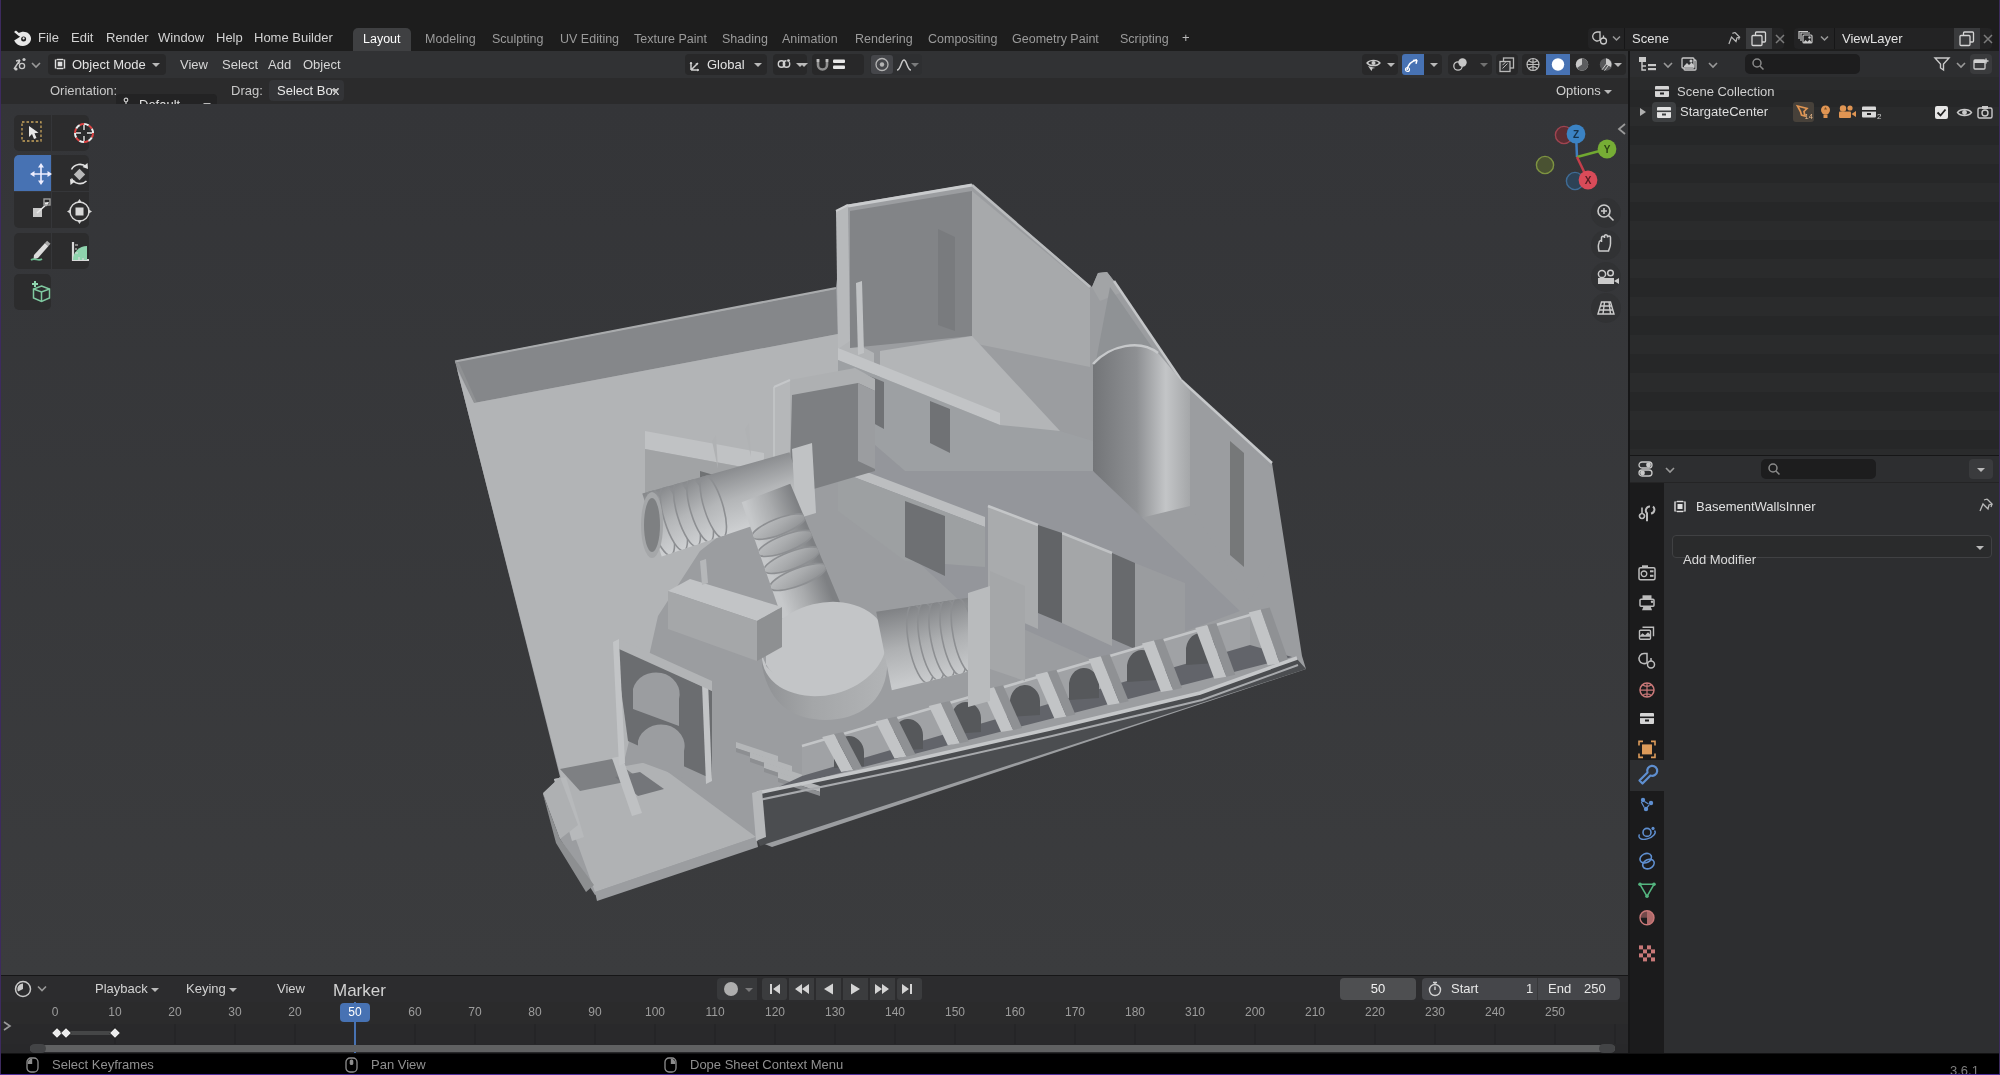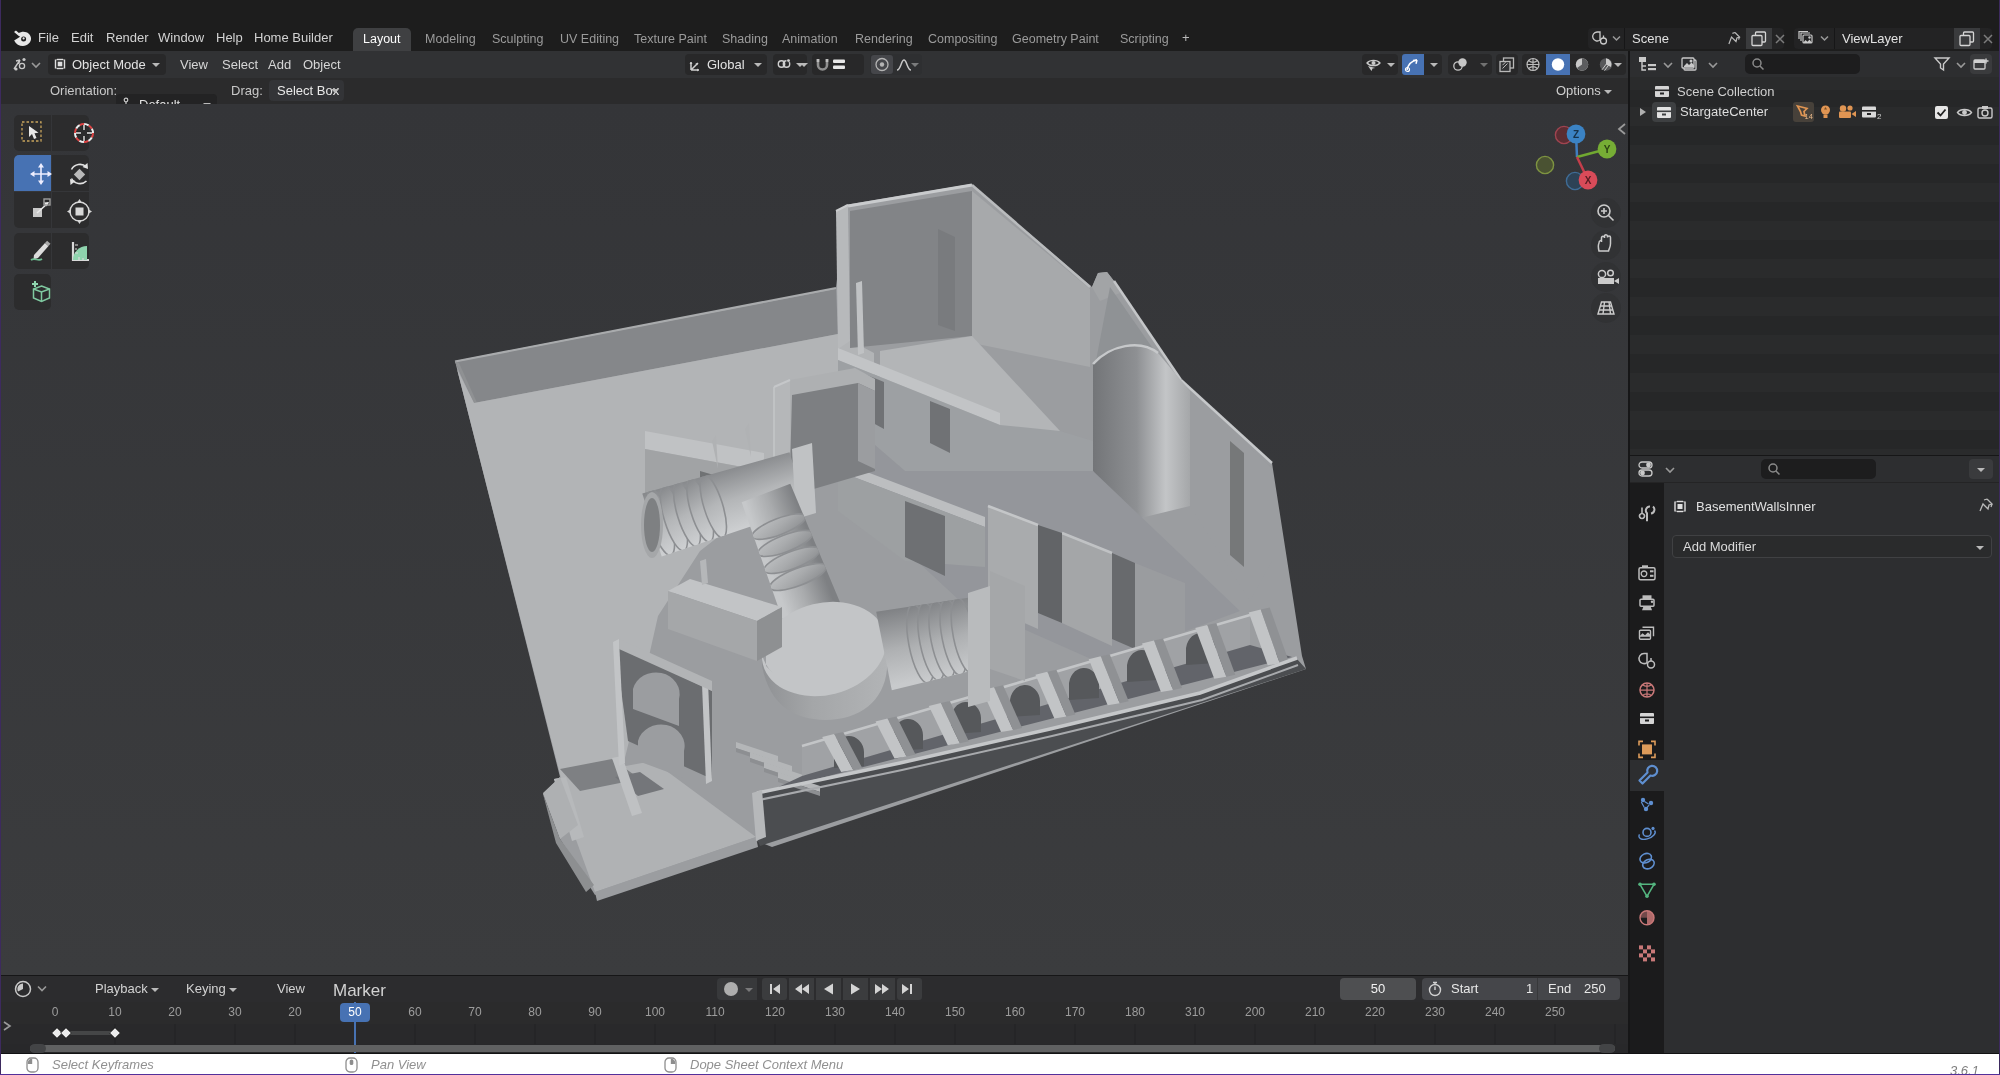--- a/index.html
+++ b/index.html
@@ -45,22 +45,22 @@
 #propshead { position:absolute; left:0; top:0; width:370px; height:27px; background:#2d2e30; border-bottom:1px solid #242425;}
 #ptabs { position:absolute; left:0; top:27px; width:34px; height:570px; background:#1b1b1c; }
 
 
 #timeline { left:0; top:976px; width:1628px; height:77px; background:#28282a; }
 #tlhead { position:absolute; left:0; top:0; width:1628px; height:26px; background:#2c2c2e; }
 #ruler { position:absolute; left:0; top:26px; width:1628px; height:22px; background:#2b2b2c; }
 .fnum { position:absolute; top:3px; font-size:12px; color:#9c9c9c; transform:translateX(-50%); }
 
 
-#status { left:0; top:1053px; width:2000px; height:22px; background:#ffffff; border-top:1px solid #121213;
-  color:#909090; font-size:13px;font-style:italic; }
+#status { left:0; top:1053px; width:2000px; height:22px; background:#000000; border-top:1px solid #121213;
+  color:#909090; font-size:13px; }
 
 
 #edgeL { left:0; top:0; width:1px; height:1075px; background:#3d2a5e; z-index:50;}
 #edgeR { left:1999px; top:0; width:1px; height:1075px; background:#3d2a5e; z-index:50;}
 #edgeB { left:0; top:1074px; width:2000px; height:1px; background:#53309a; z-index:50;}
 
 .seph { position:absolute; background:#161617; }
 svg { position:absolute; overflow:visible; }
 </style>
 </head>
@@ -794,21 +794,21 @@
     <rect x="0.5" y="12.5" width="4.5" height="2" fill="#2d2e30"></rect>
         <rect x="11" y="12.5" width="4.5" height="2" fill="#2d2e30"></rect>
     <rect x="5.5" y="5" width="5" height="5" fill="#e0e0e0"></rect>
   </svg>
   <div style="position:absolute;left:66px;top:43px;font-size:13px;color:#e0e0e0">BasementWallsInner</div>
   <svg style="position:absolute;left:348px;top:41px" width="16" height="17" viewBox="0 0 16 17">
     <path d="M9 2 l5 5 -3 1 -1 4 -5-5 -3 7 M9 2 l-3 1 M14 7 l-1 3" stroke="#b9b9b9" stroke-width="1.3" fill="none"></path>
   </svg>
 
   <div style="position:absolute;left:42px;top:79px;width:320px;height:23px;background:#2a2b2c;border:1px solid #404143;border-radius:4px">
-    <span style="position:absolute;left:10px;top:3px;font-size:13px;color:#dadada">Add Modifier</span>
+    <span style="position:absolute;left:10px;top:16px;font-size:13px;color:#dadada">Add Modifier</span>
     <span class="chev" style="position:absolute;right:7px;top:10px"></span>
   </div>
 </div>
 
 <div class="abs" id="timeline">
   <div id="tlhead">
     <svg style="position:absolute;left:14px;top:4px" width="36" height="18" viewBox="0 0 36 18">
       <circle cx="9" cy="9" r="7.5" fill="none" stroke="#c9c9c9" stroke-width="1.5"></circle>
       <path d="M9 9 L9 3.5 A5.5 5.5 0 0 0 4 11.5 Z" fill="#c9c9c9"></path>
       <path d="M24 6.5 l4 4 4-4" stroke="#999" stroke-width="1.6" fill="none"></path>

